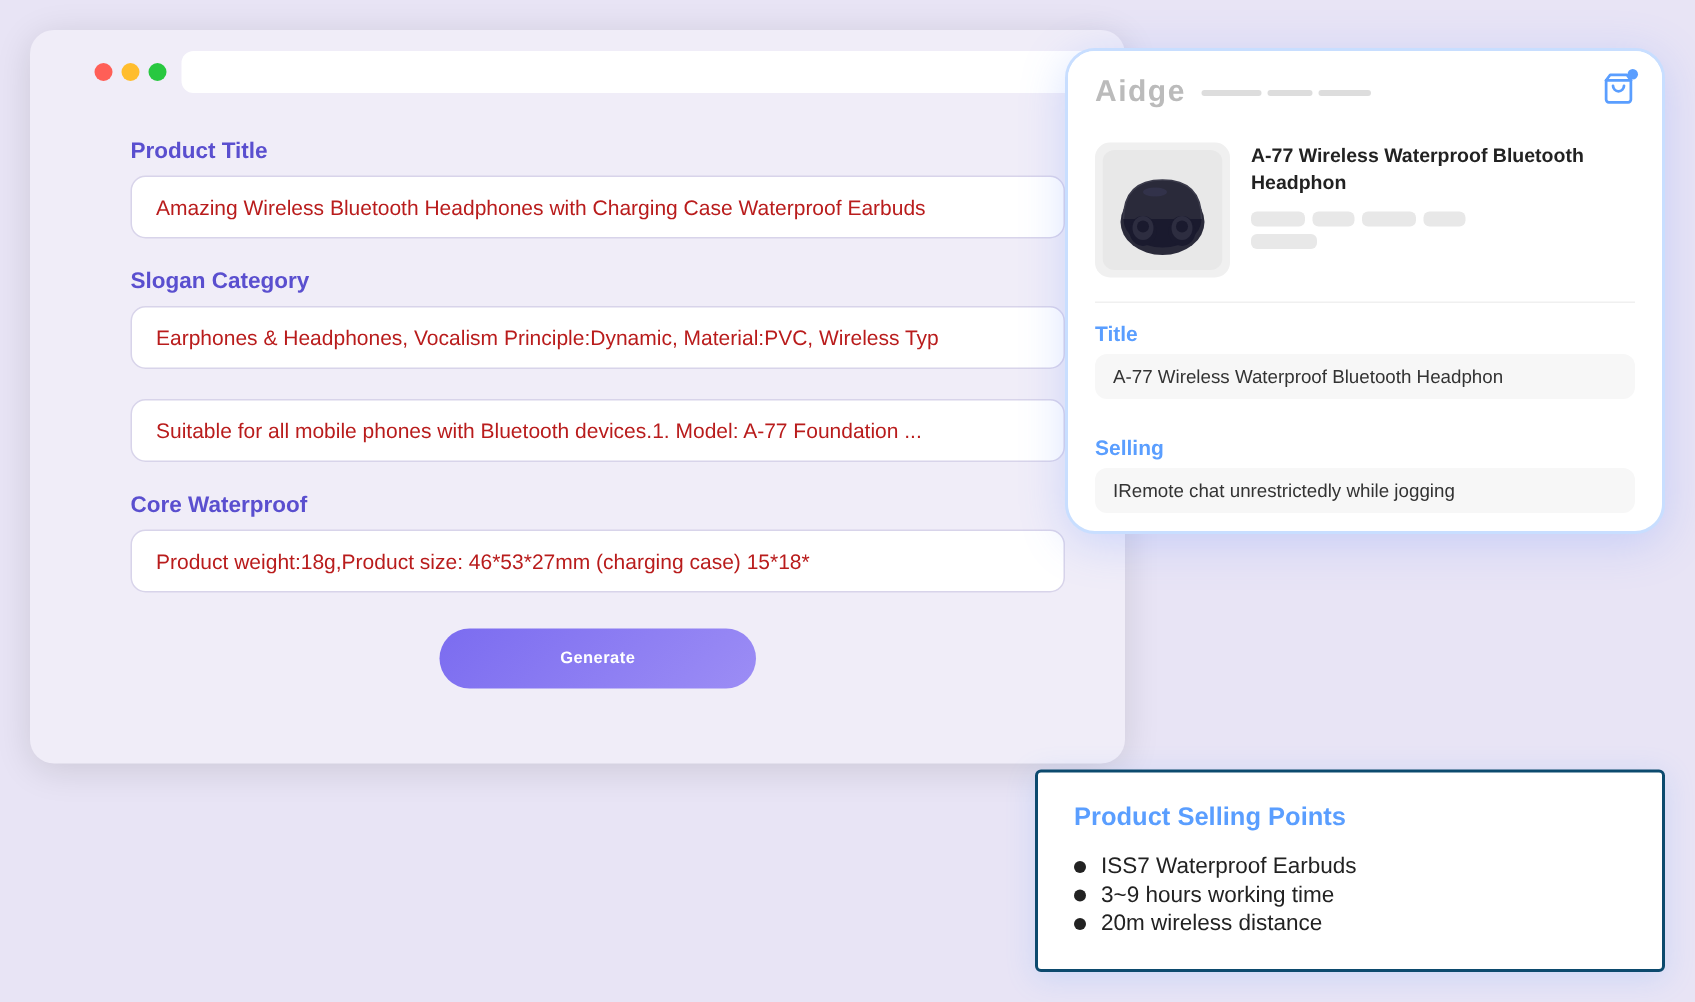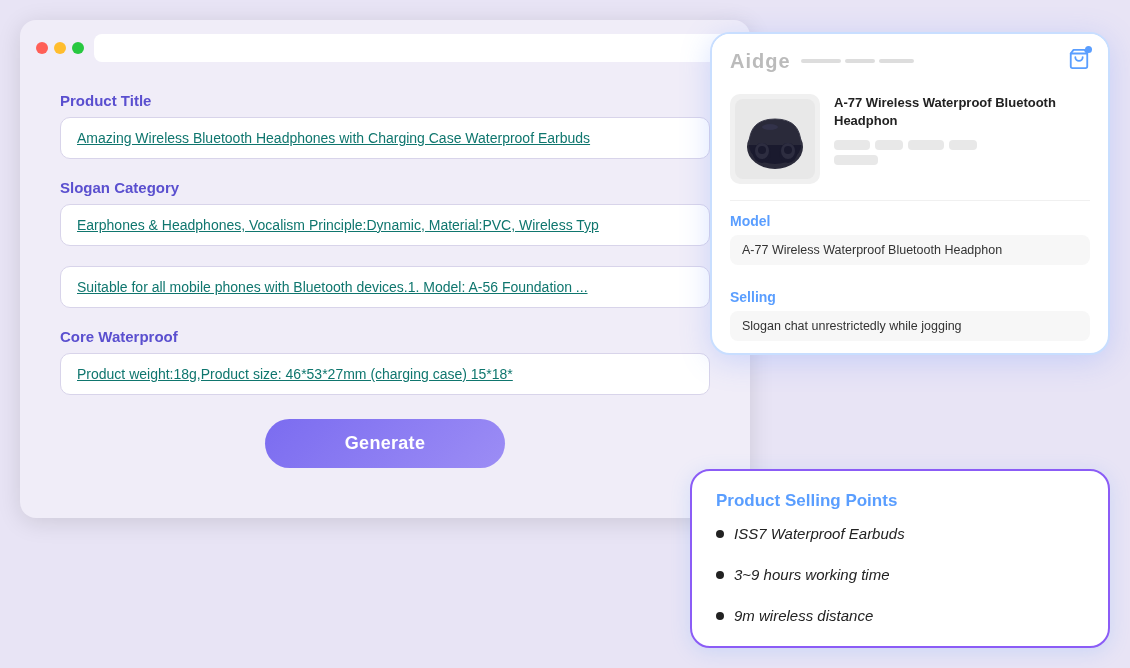--- a/index.html
+++ b/index.html
@@ -24,20 +24,21 @@
     
     .browser-window {
       position: absolute;
       top: 20px;
       left: 20px;
       width: 730px;
       background: #f0edf8;
       border-radius: 16px;
       box-shadow: 0 4px 24px rgba(0,0,0,0.12);
       padding-bottom: 40px;
+      padding-left: 27px;
     }
 
     .browser-titlebar {
       display: flex;
       align-items: center;
       padding: 14px 16px 10px;
       gap: 10px;
     }
 
     .traffic-lights {
@@ -82,42 +83,41 @@
       margin-bottom: 8px;
       display: block;
     }
 
     .form-input {
       width: 100%;
       padding: 12px 16px;
       border: 1.5px solid #d8d4ea;
       border-radius: 10px;
       font-size: 14px;
-      color: #0f766e;
+      color: #b91c1c;
       background: white;
       outline: none;
       white-space: nowrap;
       overflow: hidden;
       text-overflow: ellipsis;
-      text-decoration: underline;
     }
 
     .generate-btn-wrap {
       display: flex;
       justify-content: center;
       margin-top: 24px;
     }
 
     .generate-btn {
       background: linear-gradient(135deg, #7b6cf0, #9c8df5);
       color: white;
       border: none;
       border-radius: 30px;
       padding: 14px 80px;
-      font-size: 18px;
+      font-size: 11px;
       font-weight: 600;
       cursor: pointer;
       letter-spacing: 0.3px;
     }
 
     
     .card-panel {
       position: absolute;
       top: 32px;
       right: 20px;
@@ -232,40 +232,39 @@
       padding: 8px 12px;
     }
 
     
     .selling-points-popup {
       position: absolute;
       bottom: 20px;
       right: 20px;
       width: 420px;
       background: white;
-      border-radius: 20px;
-      border: 2px solid #8b5cf6;
+      border-radius: 4px;
+      border: 2px solid #0c4a6e;
       padding: 20px 24px 22px;
       box-shadow: 0 4px 20px rgba(90,158,255,0.2);
       z-index: 10;
     }
 
     .sp-title {
       font-size: 17px;
       font-weight: 700;
       color: #5a9eff;
       margin-bottom: 14px;
     }
 
     .sp-list {
       list-style: none;
       display: flex;
       flex-direction: column;
-      gap: 24px;
-      font-style: italic;
+      gap: 2px;
     }
 
     .sp-item {
       display: flex;
       align-items: center;
       gap: 10px;
       font-size: 15px;
       color: #222;
       font-weight: 500;
     }
@@ -299,21 +298,21 @@
         <label class="form-label">Product Title</label>
         <div class="form-input">Amazing Wireless Bluetooth Headphones with Charging Case Waterproof Earbuds</div>
       </div>
 
       <div class="form-section">
         <label class="form-label">Slogan Category</label>
         <div class="form-input">Earphones &amp; Headphones, Vocalism Principle:Dynamic, Material:PVC, Wireless Typ</div>
       </div>
 
       <div class="form-section">
-        <div class="form-input">Suitable for all mobile phones with Bluetooth devices.1. Model: A-56 Foundation ...</div>
+        <div class="form-input">Suitable for all mobile phones with Bluetooth devices.1. Model: A-77 Foundation ...</div>
       </div>
 
       <div class="form-section">
         <label class="form-label">Core Waterproof</label>
         <div class="form-input">Product weight:18g,Product size: 46*53*27mm (charging case) 15*18*</div>
       </div>
 
       <div class="generate-btn-wrap">
         <button class="generate-btn">Generate</button>
       </div>
@@ -375,42 +374,42 @@
           <div class="skeleton-row">
             <div class="skeleton-block" style="width:44px;"></div>
           </div>
         </div>
       </div>
     </div>
 
     <div class="divider"></div>
 
     <div class="card-section">
-      <div class="card-section-title">Model</div>
+      <div class="card-section-title">Title</div>
       <div class="card-field-value">A-77 Wireless Waterproof Bluetooth Headphon</div>
     </div>
 
     <div class="card-section">
       <div class="card-section-title">Selling</div>
-      <div class="card-field-value">Slogan chat unrestrictedly while jogging</div>
+      <div class="card-field-value">IRemote chat unrestrictedly while jogging</div>
     </div>
 
   </div>
 
   <div class="selling-points-popup">
     <div class="sp-title">Product Selling Points</div>
     <ul class="sp-list">
       <li class="sp-item">
         <span class="sp-bullet"></span>
         <span>ISS7 Waterproof Earbuds</span>
       </li>
       <li class="sp-item">
         <span class="sp-bullet"></span>
         <span>3~9 hours working time</span>
       </li>
       <li class="sp-item">
         <span class="sp-bullet"></span>
-        <span>9m wireless distance</span>
+        <span>20m wireless distance</span>
       </li>
     </ul>
   </div>
 
 </div>
 
 </body></html>

